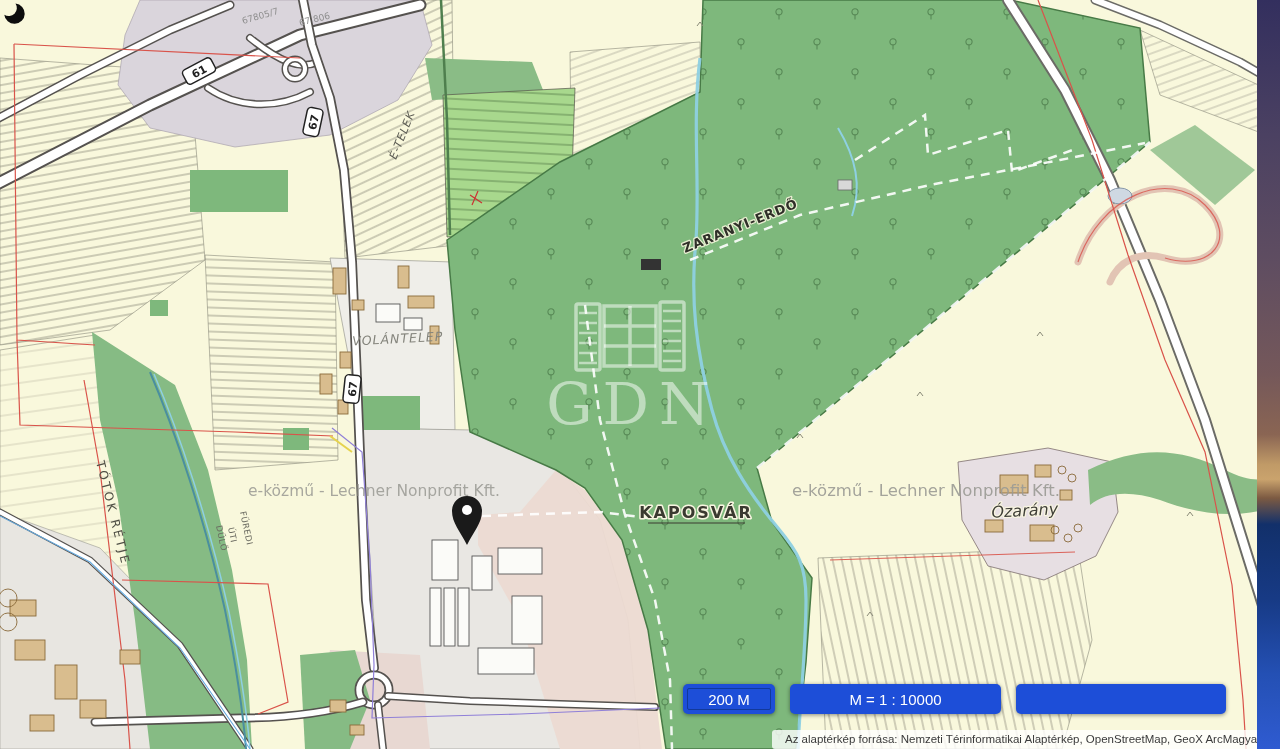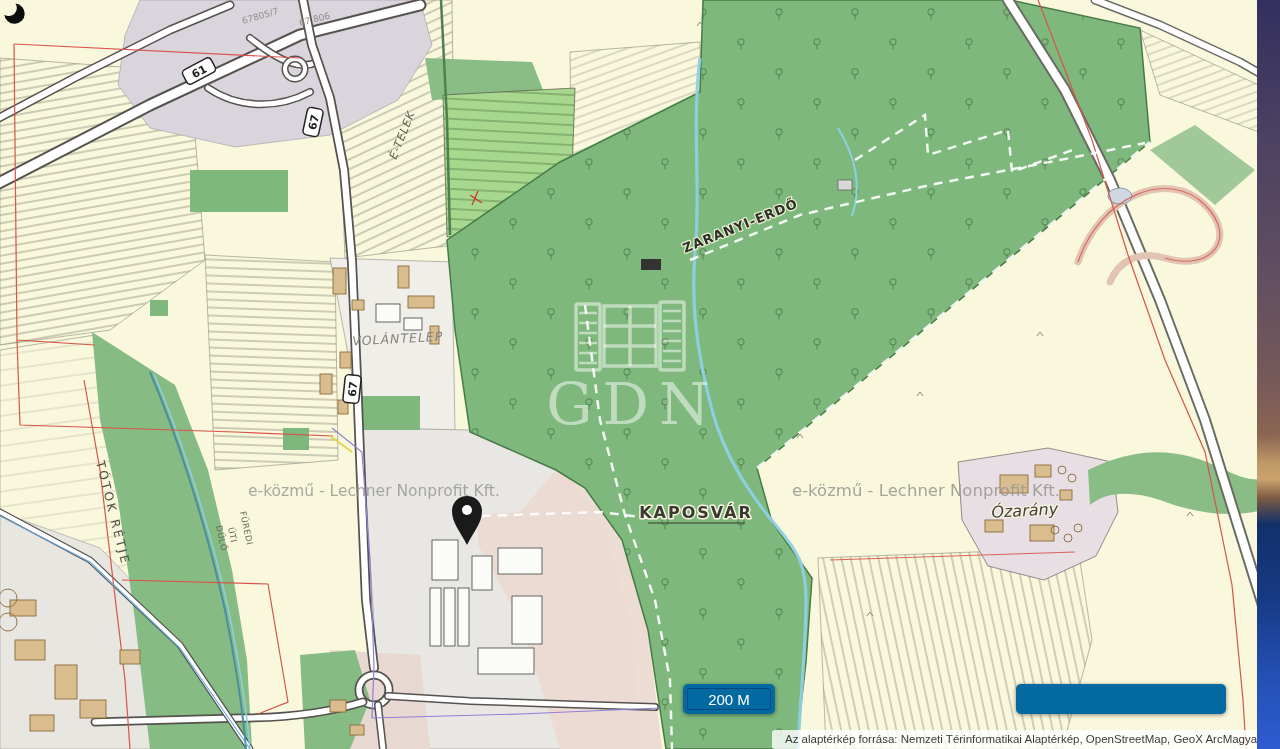--- a/index.html
+++ b/index.html
@@ -2,21 +2,21 @@
 <html><head>
 <meta charset="utf-8">
 <style>
   html,body{margin:0;padding:0;background:#222;}
   .stage{position:relative;width:1280px;height:749px;overflow:hidden;
          font-family:"Liberation Sans",sans-serif;background:#f9f8dc;}
   .stage svg{position:absolute;left:0;top:0;}
   .halo{paint-order:stroke;stroke:#f7f5e0;stroke-width:3px;stroke-linejoin:round;}
   .halo2{paint-order:stroke;stroke:rgba(250,248,225,.85);stroke-width:2.5px;stroke-linejoin:round;}
   .maplabel{font-family:"DejaVu Sans",sans-serif;}
-  .btn{position:absolute;top:684px;height:30px;background:#0369a1;border-radius:5px;
+  .btn{position:absolute;top:684px;height:30px;background:#1d4ed8;border-radius:5px;
        color:#fff;display:flex;align-items:center;justify-content:center;font-size:15px;
        box-shadow:0 1px 4px rgba(0,0,0,.45);cursor:pointer;user-select:none;}
   .btn .inner{position:absolute;inset:4px;border:1px solid rgba(8,35,92,.5);border-radius:2px;pointer-events:none;}
   .attrib{position:absolute;left:772px;top:730px;width:508px;height:19px;line-height:19px;
           background:rgba(255,255,255,.8);border-radius:3px 0 0 3px;color:#3a3a3a;
           font-size:11.5px;padding-left:13px;white-space:nowrap;overflow:hidden;box-sizing:border-box;}
   .moon{position:absolute;left:1227px;top:723px;width:28px;height:28px;}
   .gradbar{position:absolute;right:0;top:0;width:23px;height:749px;
      background:linear-gradient(180deg,#332f5e 0%,#4b4162 18%,#5f4d61 35%,#75585a 50%,
        #8a6553 58%,#c09a67 62%,#caa36d 64%,#7c5a42 66.5%,#12306a 70%,#173a85 80%,
@@ -294,20 +294,23 @@
     <path d="M467,545 C460,531 452,523 452,511 C452,502.5 458.5,496 467,496
              C475.5,496 482,502.5 482,511 C482,523 474,531 467,545 Z" fill="#1a1a1a"></path>
     <circle cx="467" cy="510" r="5" fill="#ffffff"></circle>
   </g>
 </svg>
 
 <div class="btn" style="left:683px;width:92px;">
   <div class="inner"></div>
   <span>200 M</span>
 </div>
+<div class="btn" style="left:790px;width:211px;">
+  <span>M = 1 : 10000</span>
+</div>
 <div class="btn" style="left:1016px;width:210px;">
   <span></span>
 </div>
 
 <div class="attrib">
   <span>Az alaptérkép forrása: Nemzeti Térinformatikai Alaptérkép, OpenStreetMap, GeoX ArcMagyarország</span>
 </div>
 
 <svg class="moon" viewBox="0 0 26 26">
   <g transform="translate(26,0) scale(-1,1)">

